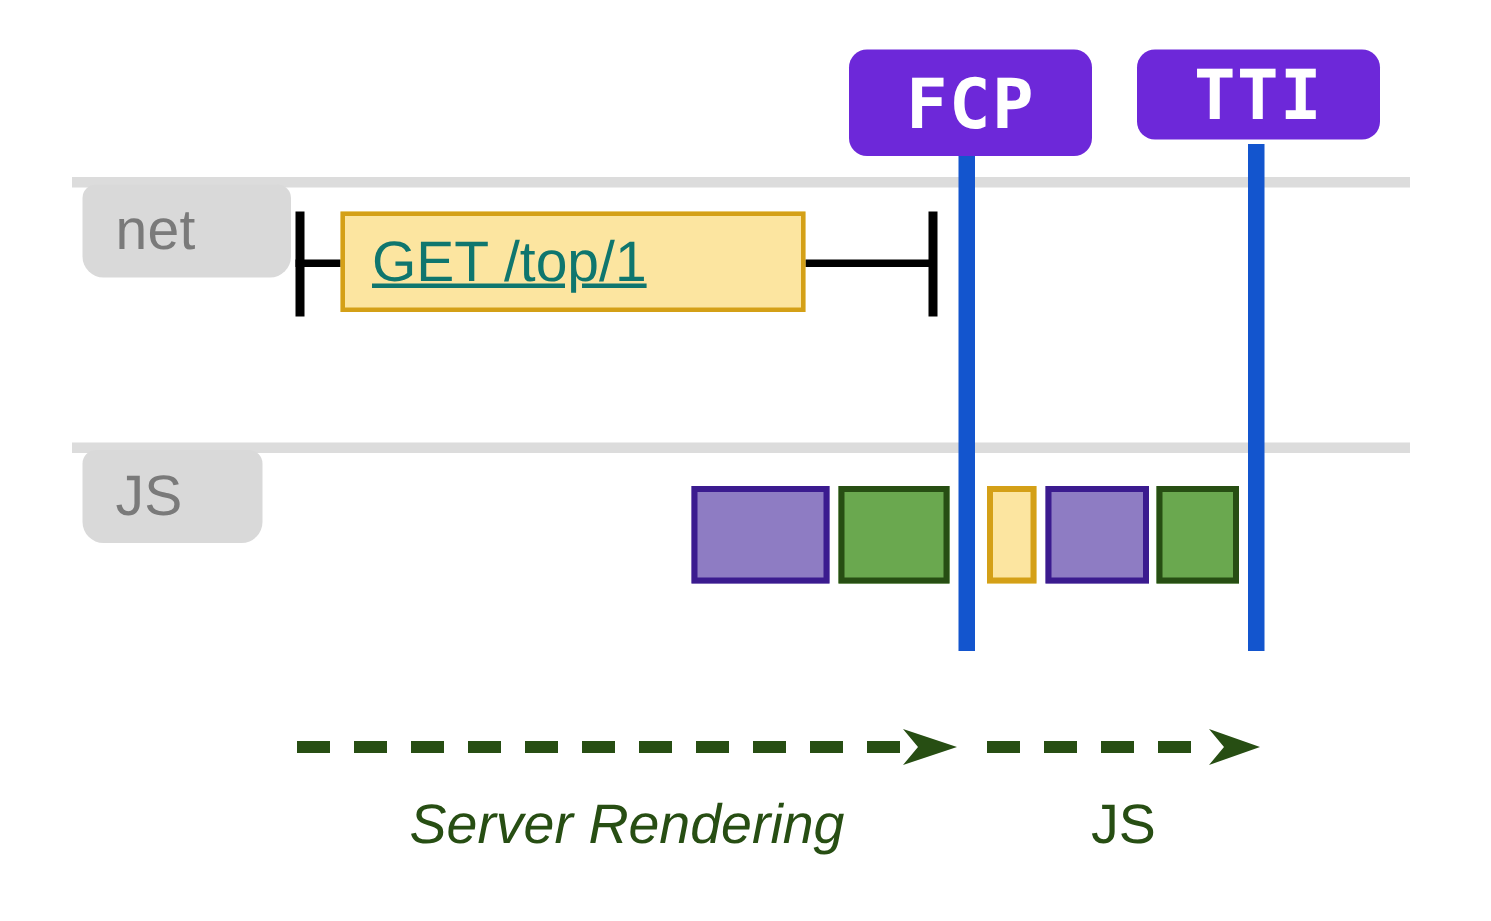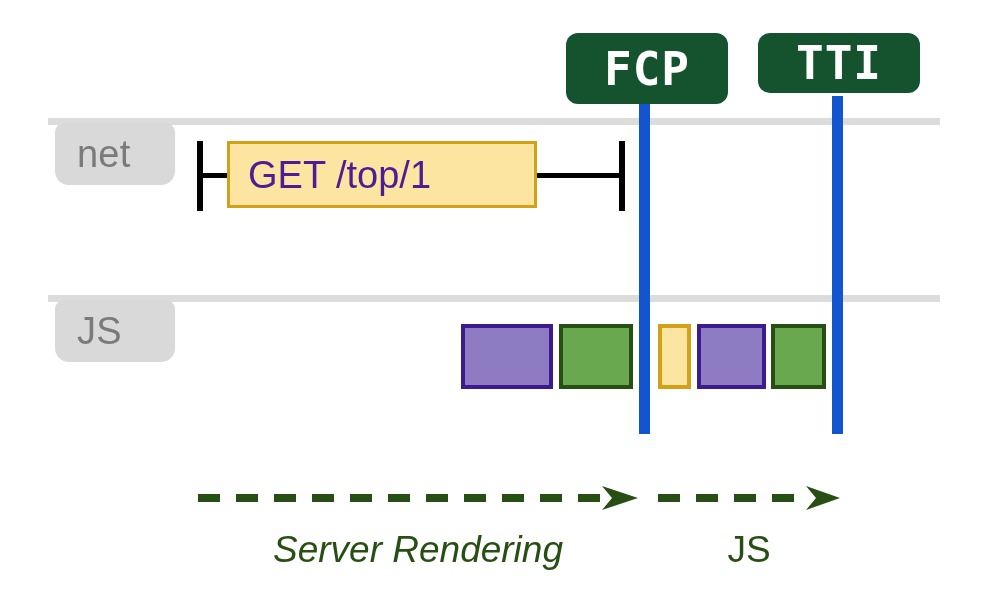--- a/index.html
+++ b/index.html
@@ -59,44 +59,45 @@
   .req-box {
     position: absolute;
     background: #fce5a0;
     border: 3px solid #d4a017;
     box-sizing: border-box;
     display: flex;
     align-items: center;
     padding-left: 18px;
   }
   .req-label {
-    color: #4c1d95;
+    color: #0f766e;
     font-size: 38px;
     line-height: 1;
     white-space: nowrap;
+    text-decoration: underline;
   }
 
   
   .task {
     position: absolute;
     box-sizing: border-box;
   }
   .task.purple { background: #8e7cc3; border: 4px solid #3b1b8f; }
   .task.green  { background: #6aa84f; border: 4px solid #274e13; }
   .task.yellow { background: #fce5a0; border: 4px solid #d4a017; }
 
   
   .marker-line {
     position: absolute;
     background: #1355ce;
     width: 11px;
   }
   .marker-badge {
     position: absolute;
-    background: #14532d;
+    background: #6d28d9;
     border-radius: 12px;
     display: flex;
     align-items: center;
     justify-content: center;
     box-sizing: border-box;
   }
   .marker-badge-label {
     color: #ffffff;
     font-family: "DejaVu Sans Mono", "Liberation Mono", monospace;
     font-weight: bold;
@@ -119,21 +120,21 @@
     text-align: center;
     white-space: nowrap;
   }
 </style>
 </head>
 <body>
 
 <div id="diagram">
 
   <div class="lane-line" style="top:118px;"></div>
-  <div class="lane-badge" style="left:55px; top:123px; width:120px; height:62px;">
+  <div class="lane-badge" style="left:55px; top:123px; width:139px; height:62px;">
     <span class="lane-badge-label">net</span>
   </div>
 
   <div class="bracket-cap" style="left:197px; top:141px; height:70px;"></div>
   <div class="bracket-stem" style="left:197px; top:173px; width:36px;"></div>
   <div class="bracket-stem" style="left:534px; top:173px; width:90px;"></div>
   <div class="bracket-cap" style="left:619px; top:141px; height:70px;"></div>
 
   <div class="req-box" style="left:227px; top:141px; width:310px; height:67px;">
     <span class="req-label">GET /top/1</span>

